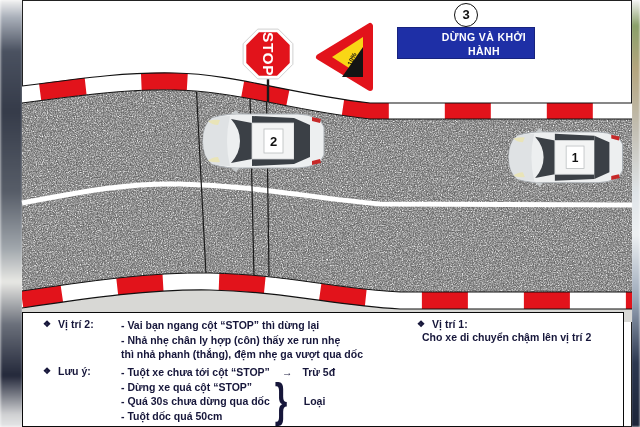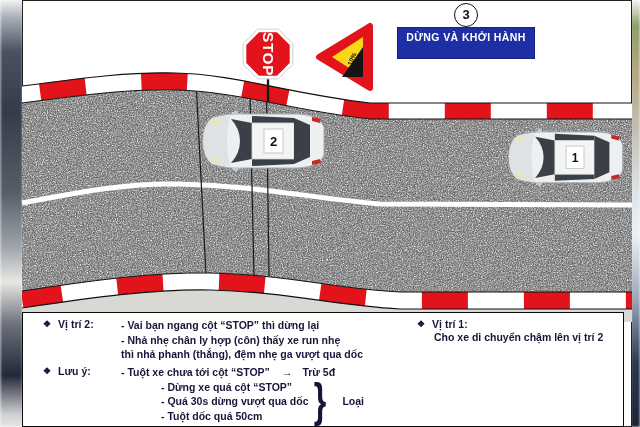--- a/index.html
+++ b/index.html
@@ -15,38 +15,38 @@
   .card{position:absolute;left:22px;top:0;width:610px;height:427px;background:#fff;
         border:1px solid #222;box-sizing:border-box;}
   svg.scene{position:absolute;left:0;top:0;width:640px;height:427px;}
   
   .badge3{position:absolute;left:454px;top:3px;width:24px;height:24px;border:1.7px solid #111;
           border-radius:50%;background:#fff;color:#111;font-weight:bold;font-size:13px;
           line-height:22px;text-align:center;z-index:5;box-sizing:border-box;}
   .title-box{position:absolute;left:397px;top:27px;width:138px;height:32px;background:#1e2fa6;
              border:1px solid #17237e;color:#fff;font-weight:bold;font-size:10.5px;
              text-align:center;line-height:14px;padding-top:2px;box-sizing:border-box;
-             letter-spacing:.4px;z-index:5;}
+             letter-spacing:.4px;z-index:5;padding-left:36px;}
   
   .panel{position:absolute;left:22px;top:312px;width:602px;height:115px;background:#fff;
          border:1.5px solid #0a0a0a;box-sizing:border-box;color:#16163a;
          font-weight:bold;font-size:10.5px;z-index:6;}
   .panel .sec{position:absolute;display:flex;align-items:flex-start;}
   .bullet{font-size:9px;margin-right:7px;margin-top:1px;}
   .head{width:78px;flex:none;display:flex;}
   .lines div{line-height:14.5px;white-space:nowrap;}
   .sec-p2{left:20px;top:5px;}
   .sec-notes{left:20px;top:52px;}
   .sec-p1{left:394px;top:5px;flex-direction:column;}
   .sec-p1 .headrow{display:flex;}
-  .sec-p1 .line{margin-left:17px;line-height:15px;white-space:nowrap;}
+  .sec-p1 .line{margin-left:5px;line-height:15px;white-space:nowrap;}
   .arrow{margin-left:12px;}
   .result1{margin-left:10px;}
   .group{display:flex;align-items:center;}
-  .glines div{line-height:14.5px;white-space:nowrap;margin-left:40px;}
+  .glines div{line-height:14.5px;white-space:nowrap;}
   .brace{font-size:46px;font-weight:bold;line-height:40px;transform:scaleX(.7);
          margin-left:2px;margin-top:-2px;}
   .gresult{margin-left:14px;}
 </style>
 </head>
 <body>
 
 <div class="stage">
   <div class="photo-left"></div>
   <div class="photo-right"></div>
@@ -171,21 +171,21 @@
         <span class="bullet">❖</span>
         <span>Lưu ý:</span>
       </div>
       <div class="lines">
         <div>
           <span>- Tuột xe chưa tới cột “STOP”</span><span class="arrow">→</span><span class="result1">Trừ 5đ</span>
         </div>
         <div class="group">
           <div class="glines">
             <div>- Dừng xe quá cột “STOP”</div>
-            <div>- Quá 30s dừng vượt qua dốc</div>
+            <div>- Quá 30s chưa dừng qua dốc</div>
             <div>- Tuột dốc quá 50cm</div>
           </div>
           <span class="brace">}</span>
           <span class="gresult">Loại</span>
         </div>
       </div>
     </div>
 
     <div class="sec sec-p1">
       <div class="headrow">

